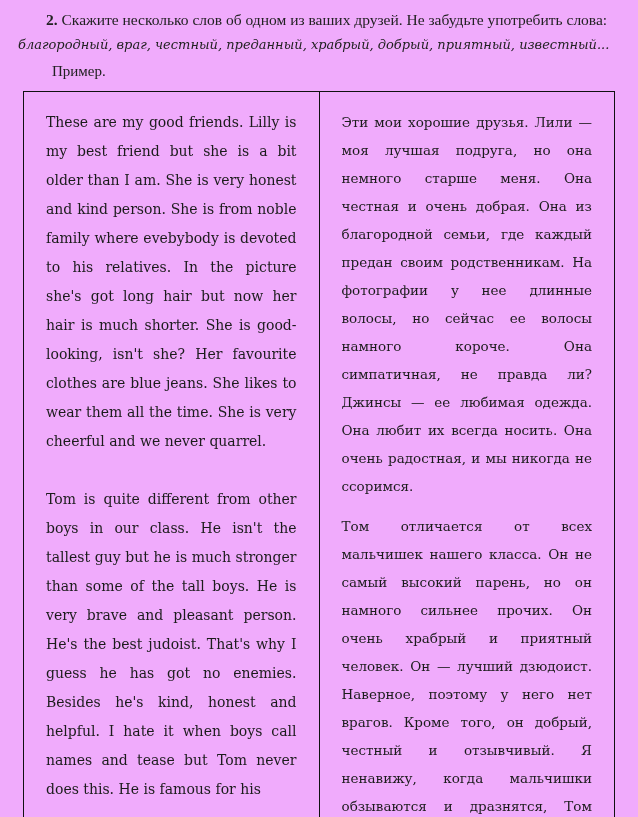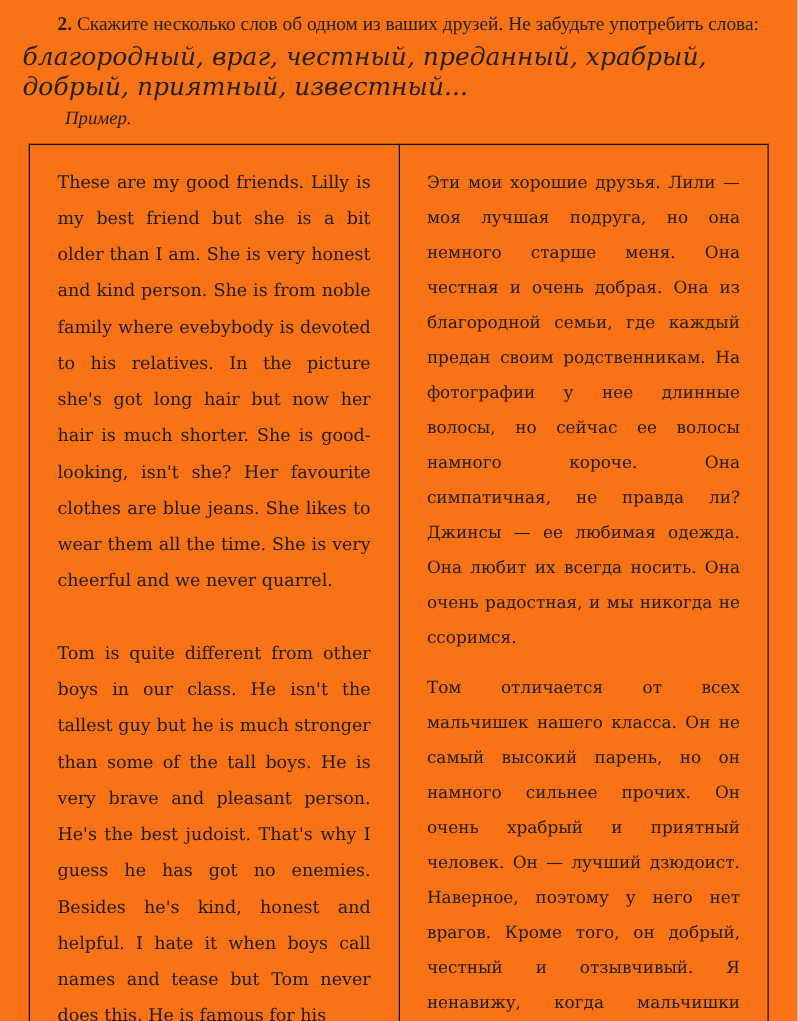--- a/index.html
+++ b/index.html
@@ -4,21 +4,21 @@
 <style>
   html, body {
     margin: 0;
     padding: 0;
     background: #ffffff;
   }
   .page {
     position: relative;
     width: 638px;
     height: 817px;
-    background: #f97316;
+    background: #f0abfc;
     color: #222222;
     font-family: "Liberation Serif", serif;
     box-sizing: border-box;
     overflow: hidden;
   }
   .task-header {
     padding: 8px 18px 0 18px;
     font-size: 15.5px;
     line-height: 24px;
   }
@@ -26,24 +26,23 @@
     text-indent: 28px;
     margin: 0;
   }
   .task-number {
     font-weight: bold;
   }
   .word-list {
     font-style: italic;
     margin: 1px 0 0 0;
     font-family: "DejaVu Serif", serif;
-    font-size: 20px;
+    font-size: 13px;
   }
   .example-label {
-    font-style: italic;
     margin: 2px 0 0 34px;
     font-size: 15px;
   }
   .example-table {
     width: 592px;
     margin: 8px auto 0 auto;
     border-collapse: collapse;
     table-layout: fixed;
   }
   .example-table td {

